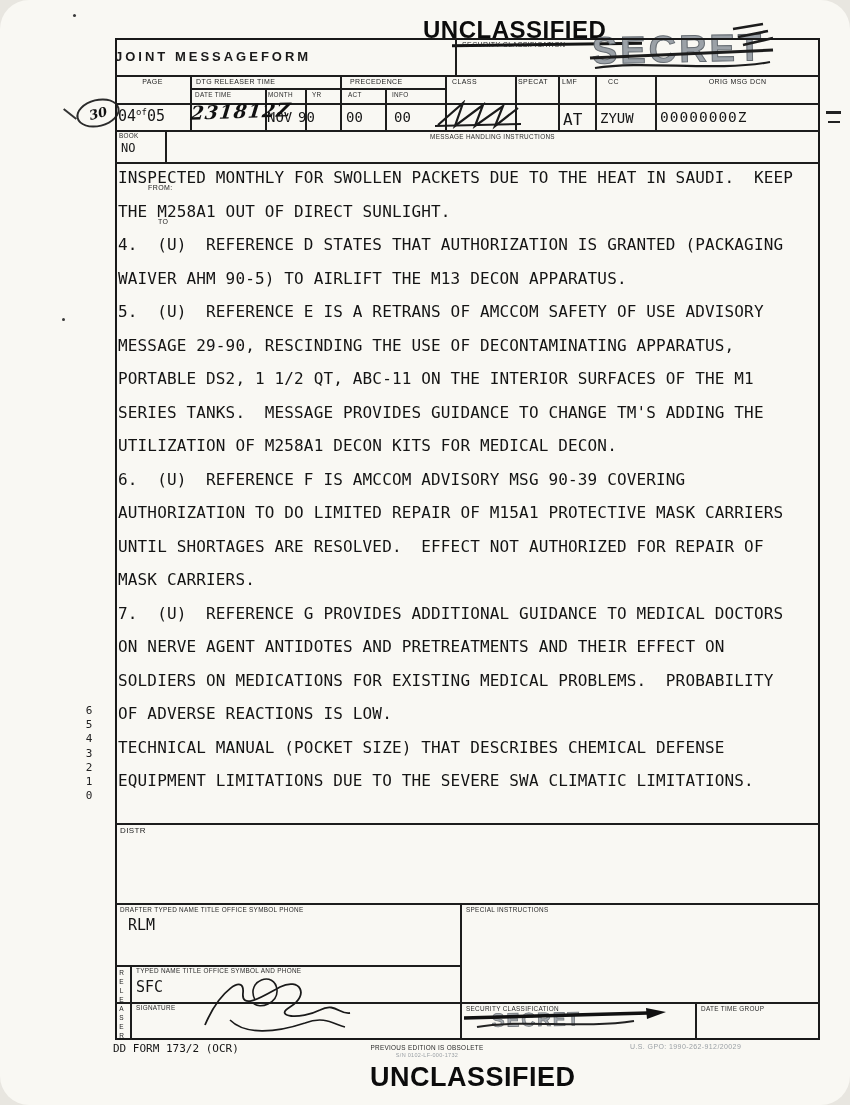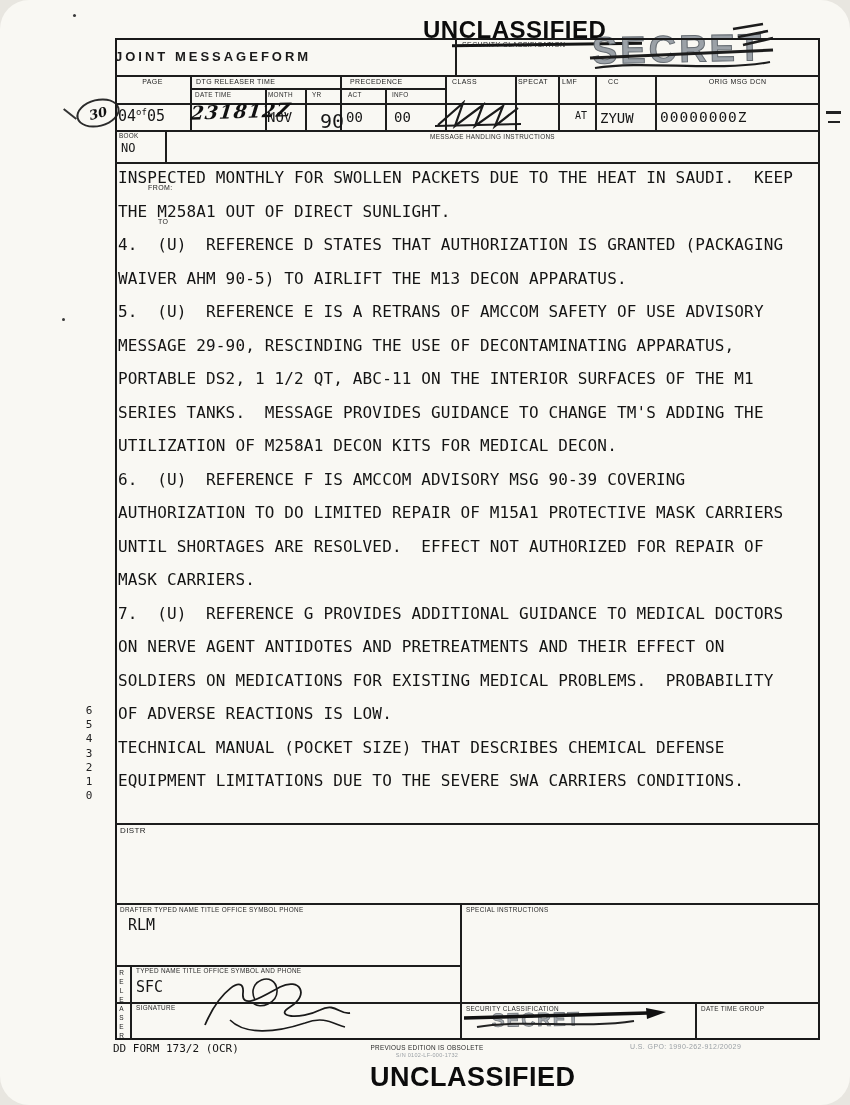--- a/index.html
+++ b/index.html
@@ -103,28 +103,28 @@
   <div class="abs lbl" style="left:660px;top:78px;width:155px;text-align:center;">ORIG MSG DCN</div>
   <div class="abs lbl6" style="left:195px;top:91px;">DATE TIME</div>
   <div class="abs lbl6" style="left:268px;top:91px;">MONTH</div>
   <div class="abs lbl6" style="left:312px;top:91px;">YR</div>
   <div class="abs lbl6" style="left:348px;top:91px;">ACT</div>
   <div class="abs lbl6" style="left:392px;top:91px;">INFO</div>
 
   <div class="abs mono" style="left:118px;top:107px;font-size:15px;"><span>04</span><span class="of">of</span><span>05</span></div>
   <div class="abs hand" style="left:191px;top:100px;">231812Z</div>
   <div class="abs mono" style="left:267px;top:109px;font-size:14px;">NOV</div>
-  <div class="abs mono" style="left:320px;top:109px;font-size:20px;">90</div>
+  <div class="abs mono" style="left:298px;top:109px;font-size:14px;">90</div>
   <div class="abs mono" style="left:346px;top:109px;font-size:14px;">00</div>
   <div class="abs mono" style="left:394px;top:109px;font-size:14px;">00</div>
   <svg class="abs" style="left:433px;top:100px;" width="90" height="30" viewBox="0 0 90 30">
     <path d="M5,25 L30,3 L22,26 L50,5 L42,26 L70,6 L62,26 L85,8" stroke="#1b1b1b" stroke-width="2.2" fill="none"></path>
     <path d="M2,26 L88,24" stroke="#1b1b1b" stroke-width="2" fill="none"></path>
   </svg>
-  <div class="abs mono" style="left:563px;top:110px;font-size:10px;margin-left:12px;">AT</div>
+  <div class="abs mono" style="left:563px;top:110px;font-size:16px;">AT</div>
   <div class="abs mono" style="left:600px;top:110px;font-size:14px;">ZYUW</div>
   <div class="abs mono" style="left:660px;top:109px;font-size:14.5px;letter-spacing:1px;">00000000Z</div>
 
   <div class="abs lbl6" style="left:119px;top:132px;">BOOK</div>
   <div class="abs mono" style="left:121px;top:141px;font-size:12px;">NO</div>
   <div class="abs lbl6" style="left:165px;top:133px;width:655px;text-align:center;">MESSAGE HANDLING INSTRUCTIONS</div>
 
   <div class="abs lbl" style="left:148px;top:184px;">FROM:</div>
   <div class="abs lbl" style="left:158px;top:218px;">TO</div>
 
@@ -140,21 +140,21 @@
       <div class="bodyline">UTILIZATION OF M258A1 DECON KITS FOR MEDICAL DECON.</div>
       <div class="bodyline">6.  (U)  REFERENCE F IS AMCCOM ADVISORY MSG 90-39 COVERING</div>
       <div class="bodyline">AUTHORIZATION TO DO LIMITED REPAIR OF M15A1 PROTECTIVE MASK CARRIERS</div>
       <div class="bodyline">UNTIL SHORTAGES ARE RESOLVED.  EFFECT NOT AUTHORIZED FOR REPAIR OF</div>
       <div class="bodyline">MASK CARRIERS.</div>
       <div class="bodyline">7.  (U)  REFERENCE G PROVIDES ADDITIONAL GUIDANCE TO MEDICAL DOCTORS</div>
       <div class="bodyline">ON NERVE AGENT ANTIDOTES AND PRETREATMENTS AND THEIR EFFECT ON</div>
       <div class="bodyline">SOLDIERS ON MEDICATIONS FOR EXISTING MEDICAL PROBLEMS.  PROBABILITY</div>
       <div class="bodyline">OF ADVERSE REACTIONS IS LOW.</div>
       <div class="bodyline">TECHNICAL MANUAL (POCKET SIZE) THAT DESCRIBES CHEMICAL DEFENSE</div>
-      <div class="bodyline">EQUIPMENT LIMITATIONS DUE TO THE SEVERE SWA CARRIERS CONDITIONS.</div>
+      <div class="bodyline">EQUIPMENT LIMITATIONS DUE TO THE SEVERE SWA CLIMATIC LIMITATIONS.</div>
     </div>
 
   <div class="abs" style="left:82px;top:704px;width:14px;">
       <div class="mdigit">6</div>
       <div class="mdigit">5</div>
       <div class="mdigit">4</div>
       <div class="mdigit">3</div>
       <div class="mdigit">2</div>
       <div class="mdigit">1</div>
       <div class="mdigit">0</div>

